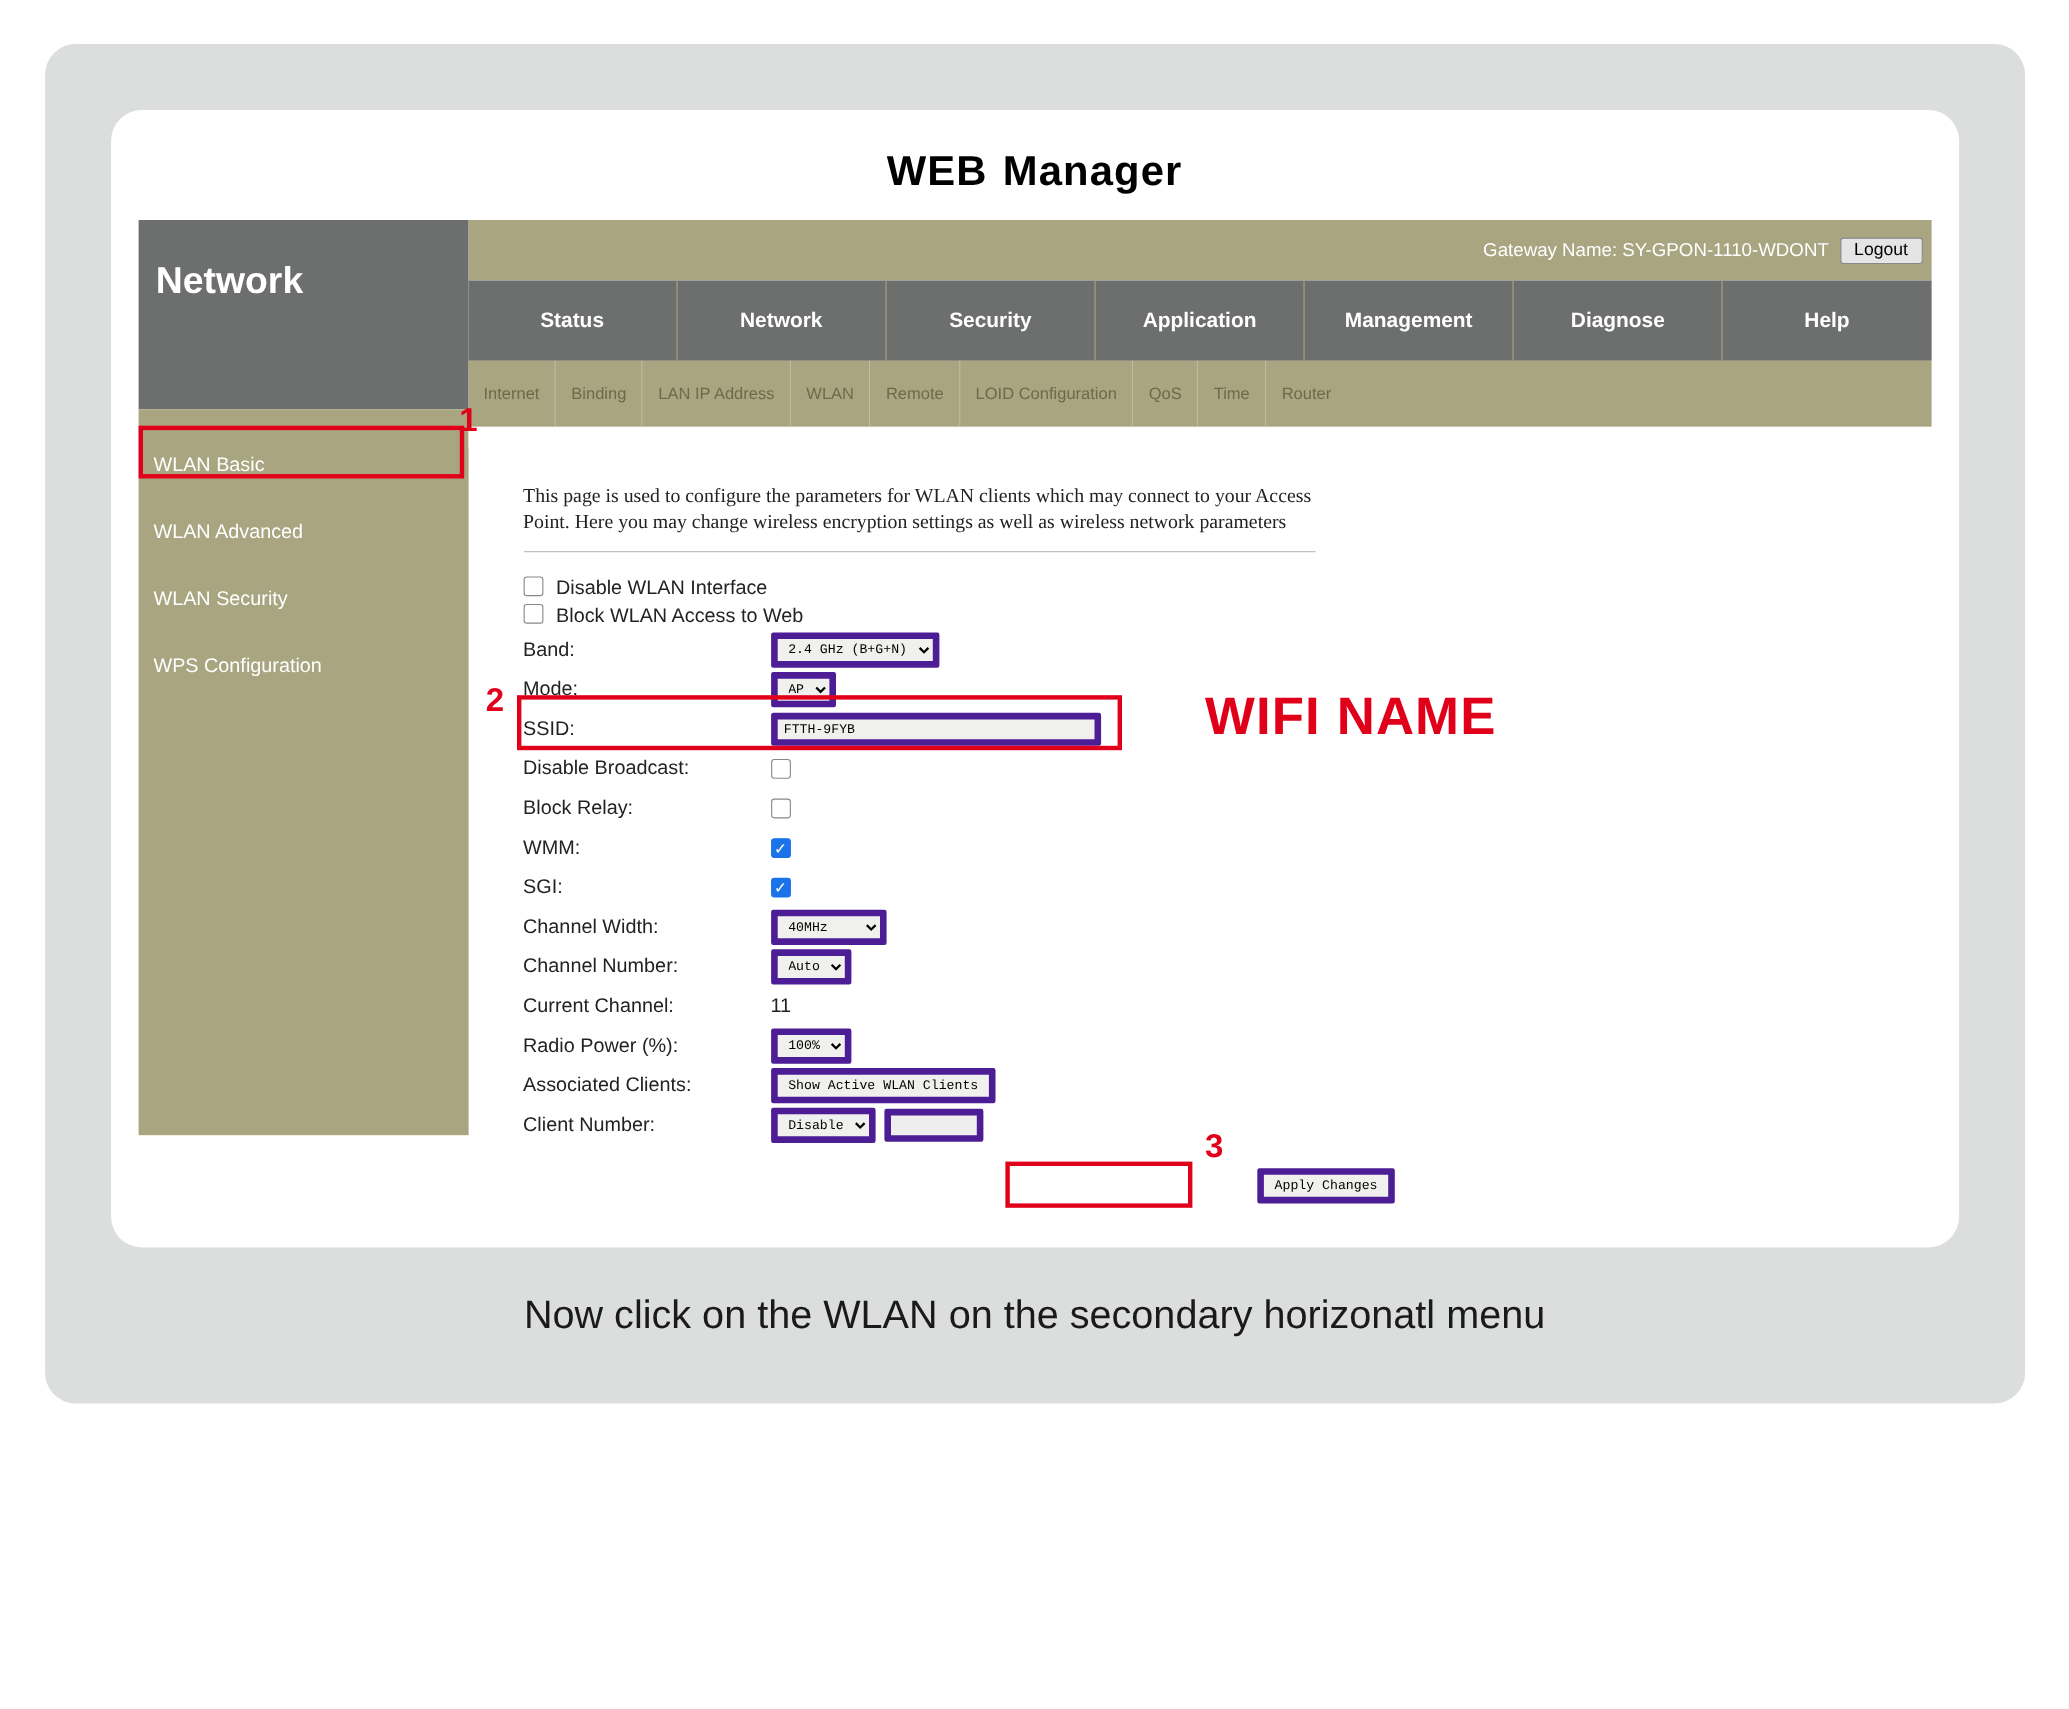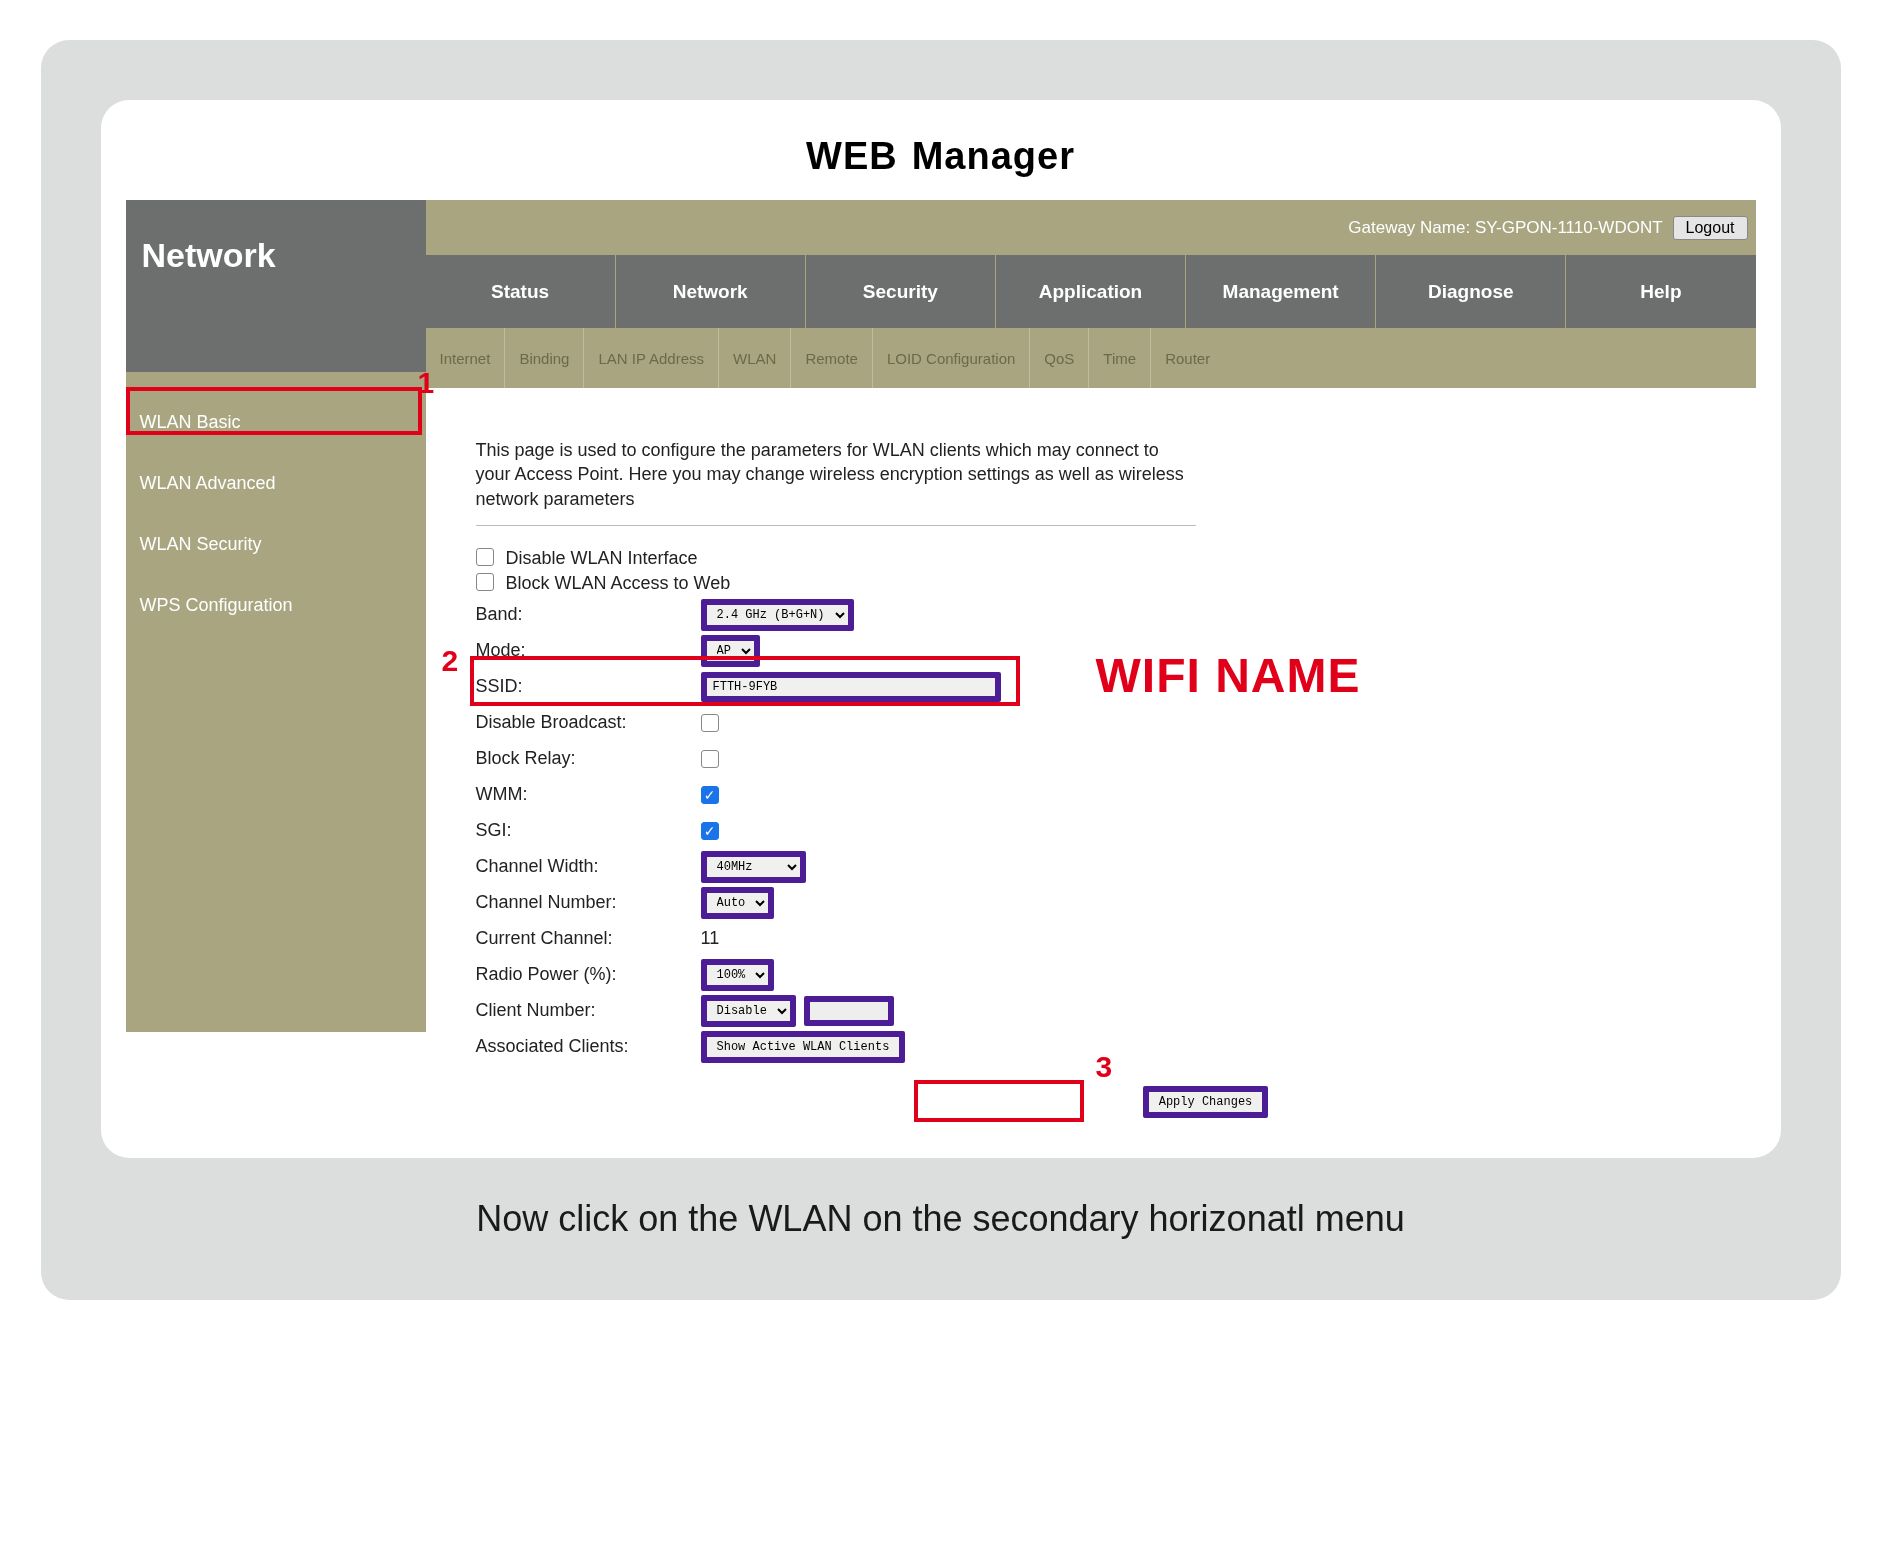--- a/index.html
+++ b/index.html
@@ -132,20 +132,21 @@
     }
     
     .content {
       padding: 30px 40px 20px 50px;
       position: relative;
     }
     .intro-wrap {
       display: flex;
       gap: 30px;
       align-items: flex-end;
+      font-family: Liberation Serif, serif;
     }
     .intro {
       font-size: 18px;
       color: #222;
       max-width: 720px;
       line-height: 1.35;
       padding-bottom: 14px;
       border-bottom: 1px solid #bbb;
     }
     .form-area {
@@ -393,30 +394,30 @@
                   <span>11</span>
                 </span>
             </div>
             <div class="form-row">
               <span class="row-label">Radio Power (%):</span>
               <span class="row-control">
                   <select><option>100%</option></select>
                 </span>
             </div>
             <div class="form-row">
+              <span class="row-label">Associated Clients:</span>
+              <span class="row-control">
+                <button class="btn"><span>Show Active WLAN Clients</span></button>
+              </span>
+            </div>
+            <div class="form-row">
               <span class="row-label">Client Number:</span>
               <span class="row-control">
                 <select><option>Disable</option></select>
                 <input type="text" readonly="" style="width: 90px; background: rgb(238, 238, 238);">
-              </span>
-            </div>
-            <div class="form-row">
-              <span class="row-label">Associated Clients:</span>
-              <span class="row-control">
-                <button class="btn"><span>Show Active WLAN Clients</span></button>
               </span>
             </div>
 
             <div class="apply-row" style="position:relative;">
               <button class="btn" style="position:relative; z-index:1;"><span>Apply Changes</span></button>
               <div class="anno-box" style="left:438px; top:-6px; width:170px; height:42px;"></div>
               <span class="anno-num" style="left:620px; top:-36px;">3</span>
             </div>
           </div>
 

